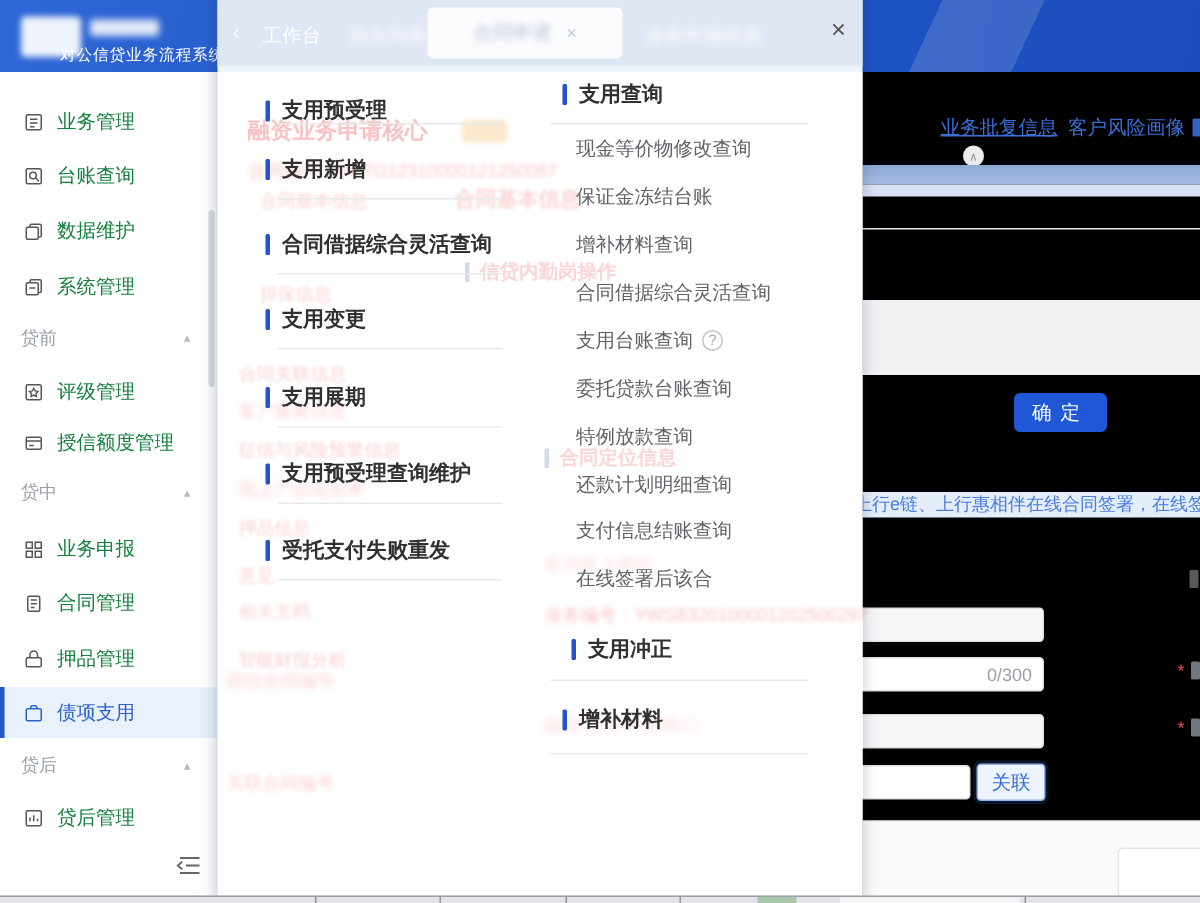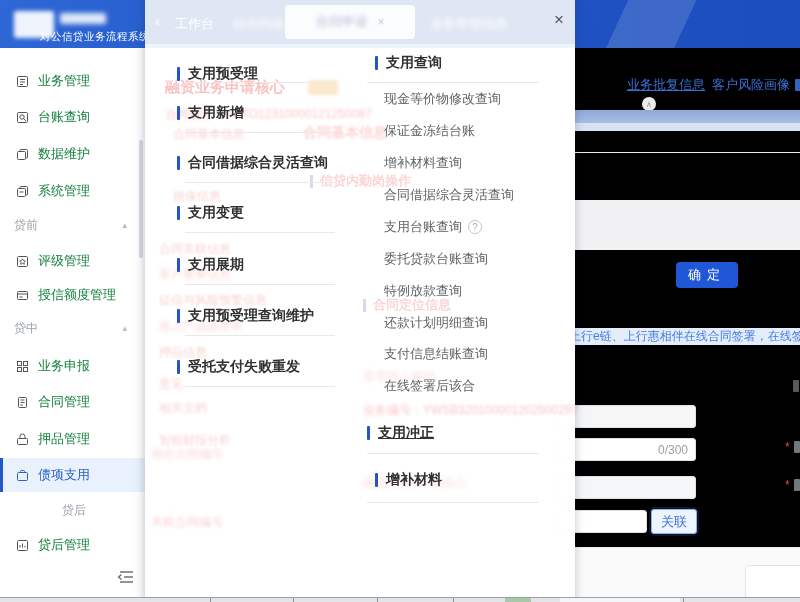--- a/index.html
+++ b/index.html
@@ -189,21 +189,21 @@
       <span>押品管理</span>
     </div>
     <div class="s-item s-active" style="top:410px;">
       <svg width="13" height="13" viewBox="0 0 13 13">
           <rect x="1.5" y="3.5" width="10" height="8" rx="1" fill="none" stroke="#2a62c8"></rect>
           <path d="M4.5 3.5v-1a1 1 0 0 1 1-1h2a1 1 0 0 1 1 1v1" fill="none" stroke="#2a62c8"></path>
         </svg>
       <span>债项支用</span>
     </div>
 
-    <div class="s-sec" style="top:449px;margin-left:48px;">
+    <div class="s-sec" style="top:449px;">
       <span>贷后</span>
       <span class="s-caret">▴</span>
     </div>
     <div class="s-item" style="top:480px;">
       <svg width="13" height="13" viewBox="0 0 13 13">
           <rect x="1.5" y="1.5" width="10" height="10" rx="1" fill="none" stroke="#555"></rect>
           <line x1="4" y1="8.5" x2="4" y2="6" stroke="#555"></line>
           <line x1="6.5" y1="8.5" x2="6.5" y2="4.5" stroke="#555"></line>
           <line x1="9" y1="8.5" x2="9" y2="6.8" stroke="#555"></line>
         </svg>
@@ -354,21 +354,21 @@
     <div class="mi" style="left:239px;top:314px;">
         <span>还款计划明细查询</span>
       </div>
     <div class="mi" style="left:239px;top:345px;">
         <span>支付信息结账查询</span>
       </div>
     <div class="mi" style="left:239px;top:377px;">
         <span>在线签署后该合</span>
       </div>
 
-    <div class="grp" style="left:222px;top:424px;text-decoration:underline;">
+    <div class="grp" style="left:236px;top:424px;">
         <span>支用冲正</span>
       </div>
     <div class="ul" style="left:222px;top:453px;width:172px;"></div>
     <div class="grp" style="left:230px;top:471px;">
         <span>增补材料</span>
       </div>
     <div class="ul" style="left:222px;top:502px;width:172px;"></div>
   </div>
 
   <div class="taskbar">

